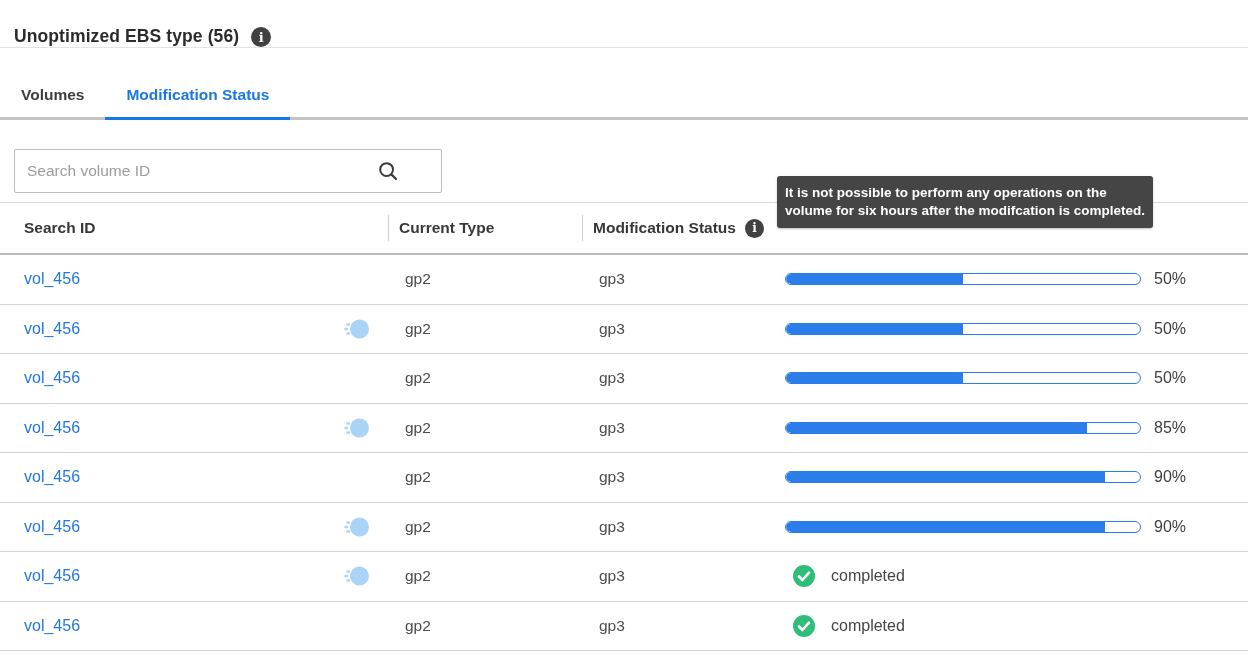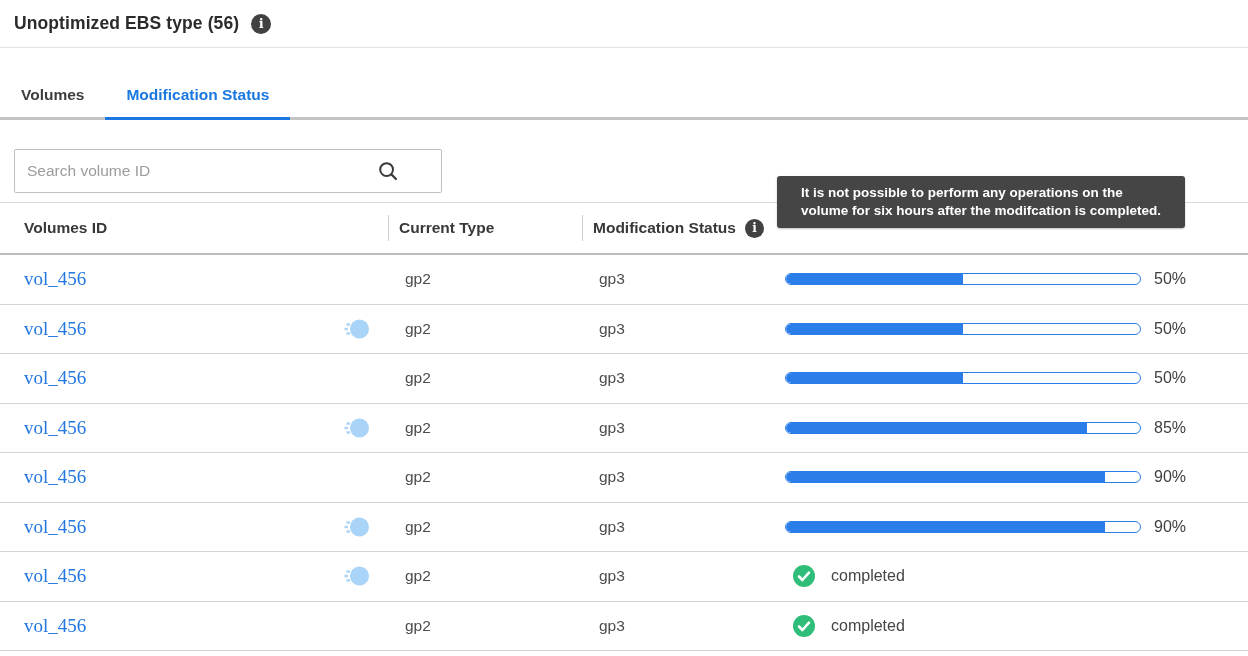--- a/index.html
+++ b/index.html
@@ -2,21 +2,21 @@
 <html><head>
 <meta charset="utf-8">
 <style>
   * { margin:0; padding:0; box-sizing:border-box; }
   html,body { width:1248px; height:656px; overflow:hidden; background:#fff;
               font-family:"Liberation Sans", sans-serif; color:#3d3d3d; }
   .page { position:relative; width:1248px; height:656px; }
 
   
   .title-bar { height:48px; border-bottom:1px solid #e4e4e4; display:flex;
-               align-items:center; padding:16px 14px; gap:12px; }
+               align-items:flex-end; padding:0 14px; gap:12px; }
   .page-title { font-size:17.5px; font-weight:700; color:#2b2b2b; letter-spacing:.1px; }
   .info-dot { display:inline-flex; width:20px; height:20px; border-radius:50%;
               background:#414141; color:#fff; align-items:center; justify-content:center;
               font-family:"DejaVu Serif", serif; font-weight:700; font-size:13px;
               line-height:1; flex:0 0 auto; }
   .info-dot.small { width:19px; height:19px; font-size:12px; }
 
   
   .tabs-row { display:flex; margin-top:38px;
               border-bottom:3px solid #c4c4c4; }
@@ -39,39 +39,39 @@
   .thead { height:52px; border-bottom:2px solid #bdbdbd; align-items:center; }
   .th { font-size:15.5px; font-weight:700; color:#383838; padding-left:11px;
         position:relative; display:flex; align-items:center; gap:9px; }
   .th:first-child { padding-left:24px; }
   .th + .th::before { content:""; position:absolute; left:0; top:50%;
         transform:translateY(-50%); width:1px; height:26px; background:#cfcfcf; }
 
   .trow { height:49.5px; border-bottom:1px solid #d4d4d4; align-items:center; }
   .cell { display:flex; align-items:center; padding-left:17px; font-size:15.5px; color:#4c4c4c; }
   .cell.vol { justify-content:space-between; padding-left:24px; padding-right:18px; }
-  .vol-link { color:#2277e0; text-decoration:none; cursor:pointer; font-size:19px;font-family:Liberation Serif, serif; }
+  .vol-link { color:#2277e0; text-decoration:none; cursor:pointer; font-size:16px; }
   .speed-icon { flex:0 0 auto; }
 
   
   .pbar-wrap { display:flex; align-items:center; margin-left:-8px; }
   .pbar { width:356px; height:12px; border:1.5px solid #2b7de9; border-radius:7px;
           background:#fff; position:relative; overflow:hidden; }
   .pbar-fill { position:absolute; left:0; top:0; bottom:0; background:#2b7de9;
                border-radius:5px 0 0 5px; }
   .pbar-label { margin-left:13px; font-size:16px; color:#3f3f3f; }
 
   
   .completed-wrap { display:flex; align-items:center; gap:16px; }
   .completed-label { font-size:16px; color:#454545; }
 
   
   .tooltip { position:absolute; left:777px; top:176px; z-index:5; background:#454545;
              color:#fff; font-size:13.5px; font-weight:700; line-height:18px;
-             padding:8px 24px; border-radius:3px; white-space:nowrap;
+             padding:8px 8px; border-radius:3px; white-space:nowrap;
              box-shadow:0 1px 2px rgba(0,0,0,.25); }
 </style>
 </head>
 <body>
 
 <div class="page">
 
   <div class="title-bar">
     <span class="page-title">Unoptimized EBS type (56)</span>
     <span class="info-dot">i</span>
@@ -87,21 +87,21 @@
     <svg class="search-icon" width="20" height="20" viewBox="0 0 20 20">
       <circle cx="8.6" cy="8.6" r="6.4" fill="none" stroke="#3a3a3a" stroke-width="2"></circle>
       <line x1="13.4" y1="13.4" x2="18" y2="18" stroke="#3a3a3a" stroke-width="2.2" stroke-linecap="round"></line>
     </svg>
   </div>
 
   <div class="divider"></div>
 
   <div class="grid-cols thead">
     <div class="th">
-      <span>Volumes ID</span>
+      <span>Search ID</span>
     </div>
     <div class="th">
       <span>Current Type</span>
     </div>
     <div class="th">
       <span>Modification Status</span>
       <span class="info-dot small">i</span>
     </div>
   </div>
 

